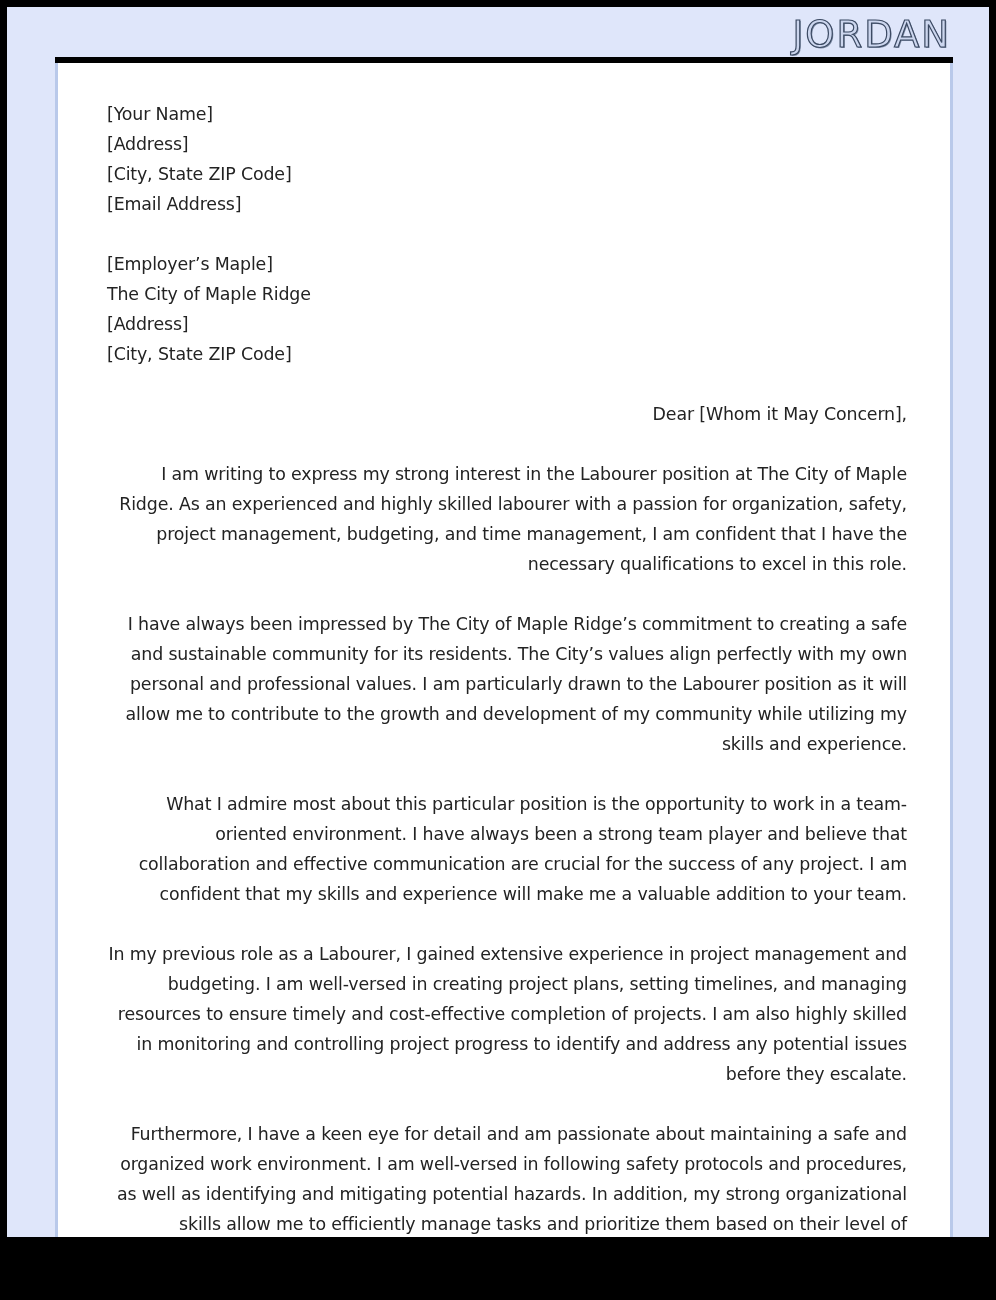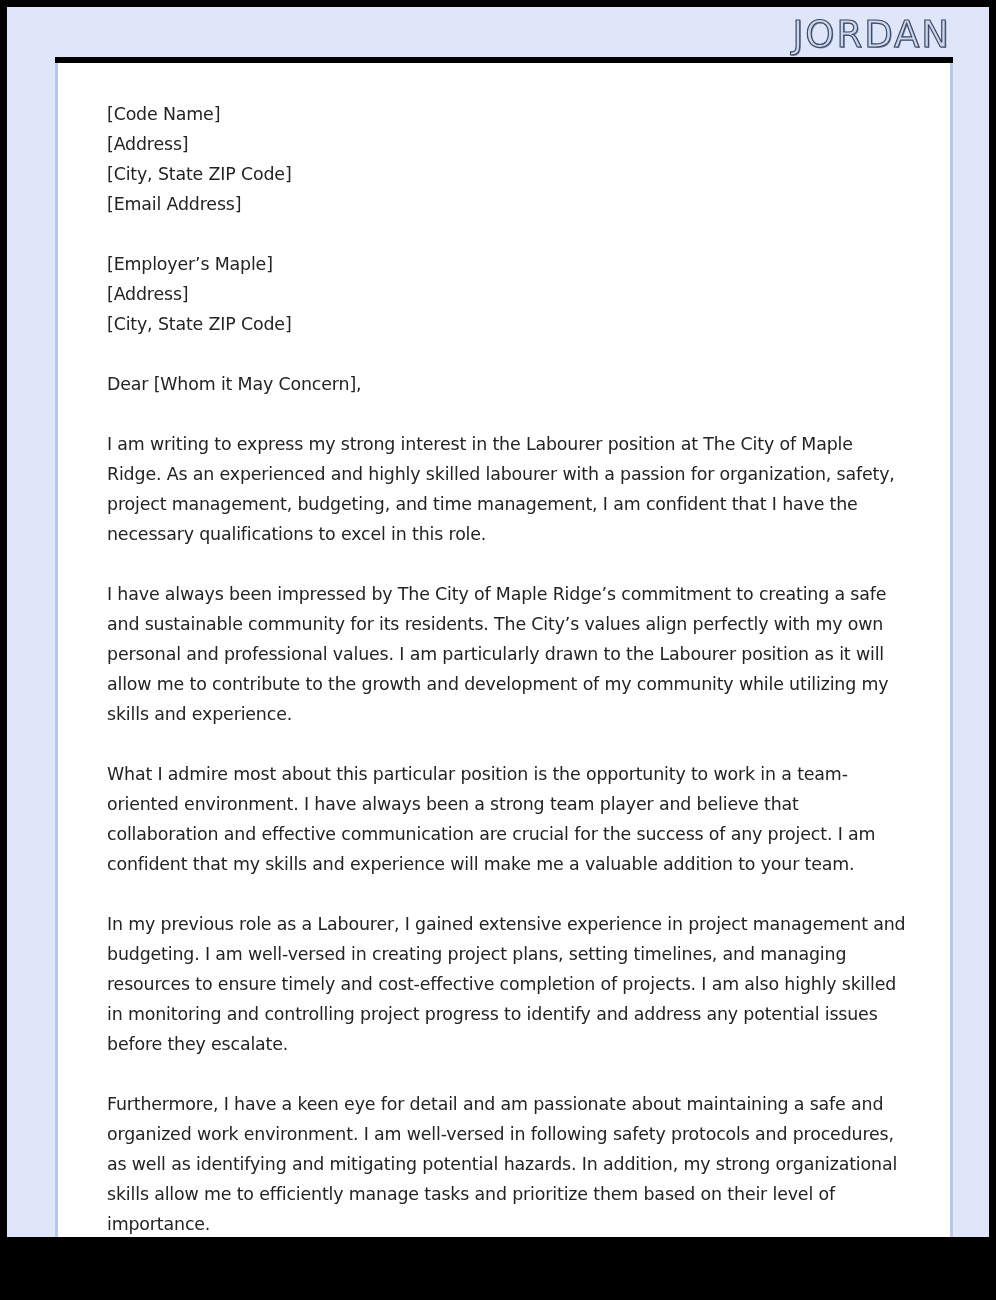--- a/index.html
+++ b/index.html
@@ -96,21 +96,21 @@
   }
   .letter .block:last-child {
     margin-bottom: 0;
   }
   .letter .addr-line {
     display: block;
     white-space: nowrap;
   }
   .letter p.para {
     margin: 0 0 30px 0;
-    text-align: left;
+    text-align: right;
   }
 
   
   .watermark {
     position: absolute;
     left: 845px;
     top: 1245px;
     font-family: "DejaVu Sans", sans-serif;
     font-size: 14px;
     line-height: 18px;
@@ -130,28 +130,29 @@
   </div>
 
   <div class="page-wrap">
     <div class="page-topbar"></div>
     <div class="page-sheet"></div>
   </div>
 
   <div class="letter">
 
     <div class="block">
-      <span class="addr-line">[Code Name]</span>
+      <span class="addr-line">[Your Name]</span>
       <span class="addr-line">[Address]</span>
       <span class="addr-line">[City, State ZIP Code]</span>
       <span class="addr-line">[Email Address]</span>
     </div>
 
     <div class="block">
       <span class="addr-line">[Employer’s Maple]</span>
+      <span class="addr-line">The City of Maple Ridge</span>
       <span class="addr-line">[Address]</span>
       <span class="addr-line">[City, State ZIP Code]</span>
     </div>
 
     <p class="para">Dear [Whom it May Concern],</p>
 
     <p class="para">I am writing to express my strong interest in the Labourer position at The City of Maple Ridge. As an experienced and highly skilled labourer with a passion for organization, safety, project management, budgeting, and time management, I am confident that I have the necessary qualifications to excel in this role.</p>
     <p class="para">I have always been impressed by The City of Maple Ridge’s commitment to creating a safe and sustainable community for its residents. The City’s values align perfectly with my own personal and professional values. I am particularly drawn to the Labourer position as it will allow me to contribute to the growth and development of my community while utilizing my skills and experience.</p>
     <p class="para">What I admire most about this particular position is the opportunity to work in a team-oriented environment. I have always been a strong team player and believe that collaboration and effective communication are crucial for the success of any project. I am confident that my skills and experience will make me a valuable addition to your team.</p>
     <p class="para">In my previous role as a Labourer, I gained extensive experience in project management and budgeting. I am well-versed in creating project plans, setting timelines, and managing resources to ensure timely and cost-effective completion of projects. I am also highly skilled in monitoring and controlling project progress to identify and address any potential issues before they escalate.</p>

